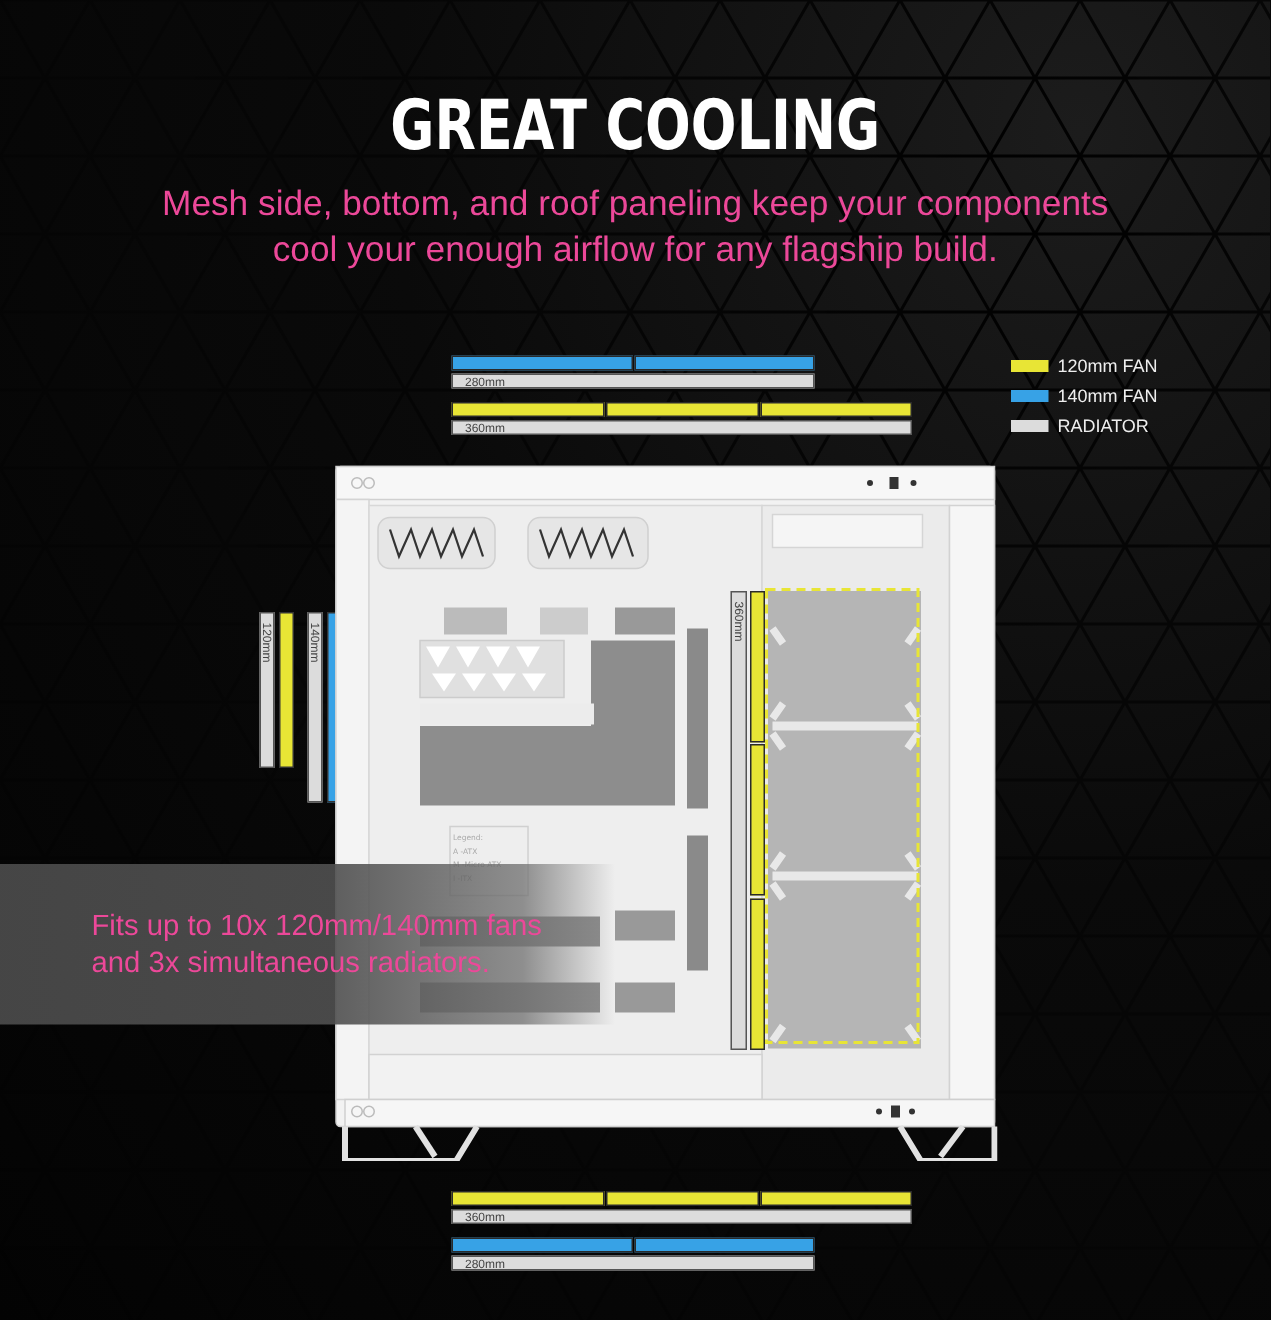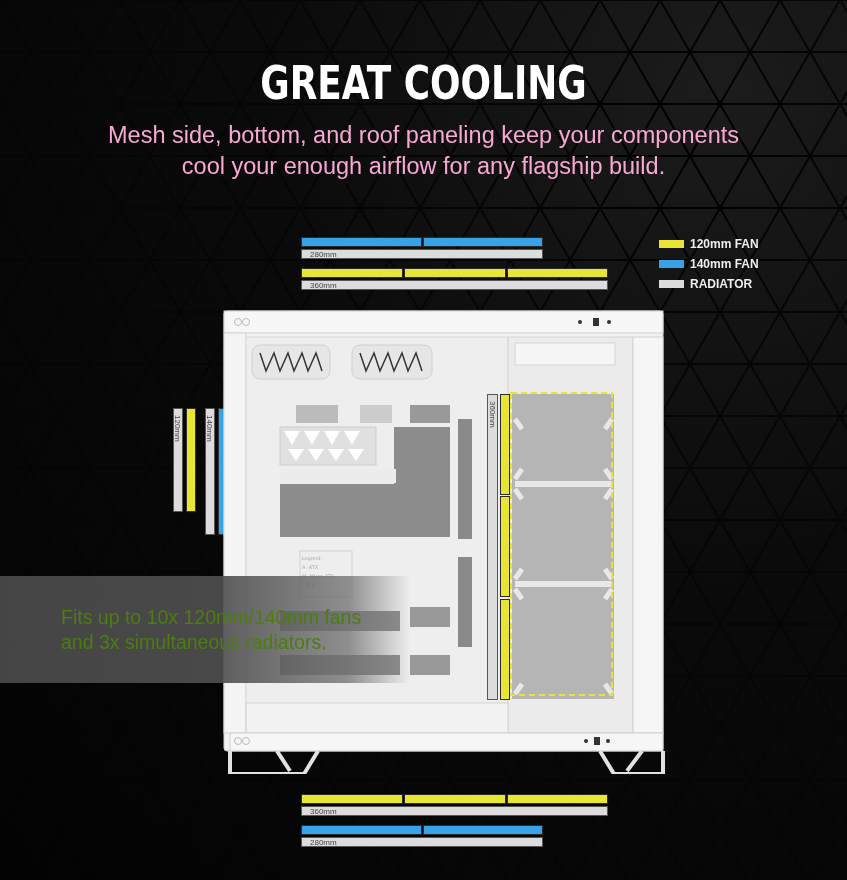--- a/index.html
+++ b/index.html
@@ -6,40 +6,40 @@
   html, body { width: 847px; height: 880px; overflow: hidden; background: #050505; }
   body { position: relative; font-family: "Liberation Sans", "DejaVu Sans", sans-serif; color: #fff; }
 
   .bg { position: absolute; inset: 0; background: radial-gradient(ellipse at 85% 10%, #1c1c1c 0%, #0a0a0a 45%, #030303 100%); }
   .bg svg { position: absolute; inset: 0; }
 
   .title { position: absolute; left: 0; right: 0; top: 56px; text-align: center;
     font-family: "DejaVu Sans", sans-serif; font-weight: bold; font-size: 46px; letter-spacing: 0px;
     transform: scaleX(0.78); transform-origin: center; color: #fff; }
   .subtitle { position: absolute; left: 0; right: 0; top: 120px; text-align: center;
-    font-size: 23.5px; line-height: 31px; color: #f9a8d4; }
+    font-size: 23.5px; line-height: 31px; color: #ec4899; }
 
   .bar { position: absolute; margin-left: 19px; }
   .seg { position: absolute; top: 0; height: 100%; border: 1px solid #2a2a2a; }
   .yellow { background: #e8e535; }
   .blue { background: #37a2e6; }
   .grey { background: #dcdcdc; border: 1px solid #555; color: #444; font-size: 8px; padding-left: 8px; line-height: 9px; }
 
-  .legend { position: absolute; left: 659px; top: 234px; font-weight: bold; }
+  .legend { position: absolute; left: 674px; top: 234px; }
   .legend-row { display: flex; align-items: center; height: 20px; }
   .legend-swatch { width: 25px; height: 8px; margin-right: 6px; }
   .legend-label { font-size: 12px; color: #eee; }
 
   .vbar-label { writing-mode: vertical-rl; font-size: 8px; color: #444; padding-top: 6px; text-align: left; }
 
   .case { position: absolute; left: 222px; top: 309px; width: 443px; height: 465px; }
 
   .callout { position: absolute; left: 0; top: 576px; width: 410px; height: 107px;
     background: linear-gradient(90deg, rgba(72,72,72,0.96) 0%, rgba(80,80,80,0.9) 55%, rgba(110,110,110,0.75) 85%, rgba(160,160,160,0.0) 100%); }
-  .callout-text { position: absolute; left: 61px; top: 605px; font-size: 19.5px; line-height: 25px; color: #4d7c0f; }
+  .callout-text { position: absolute; left: 61px; top: 605px; font-size: 19.5px; line-height: 25px; color: #ec4899; }
 </style>
 </head>
 <body>
 
 <div class="bg">
   <svg width="847" height="880" viewBox="0 0 847 880">
     <defs>
       <pattern id="tri" width="60" height="104" patternUnits="userSpaceOnUse">
         <path d="M0 0 L60 0 M0 52 L60 52 M0 104 L60 104 M0 0 L30 52 L60 0 M0 104 L30 52 L60 104 M30 52 L0 104 M30 52 L60 104" stroke="#000" stroke-width="2" fill="none"></path>
       </pattern>

